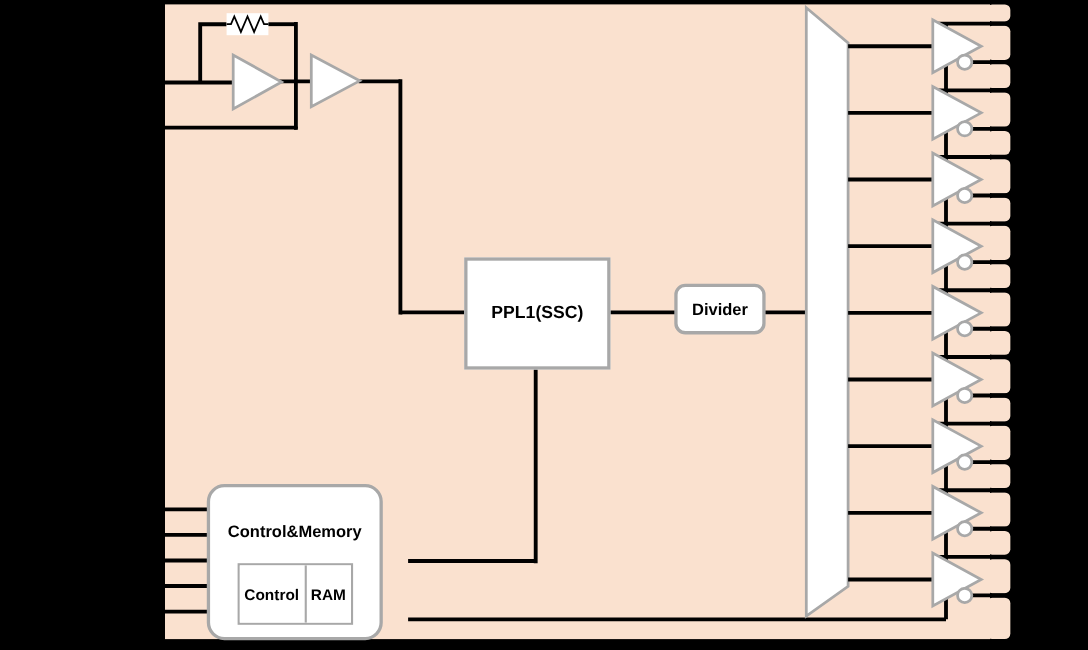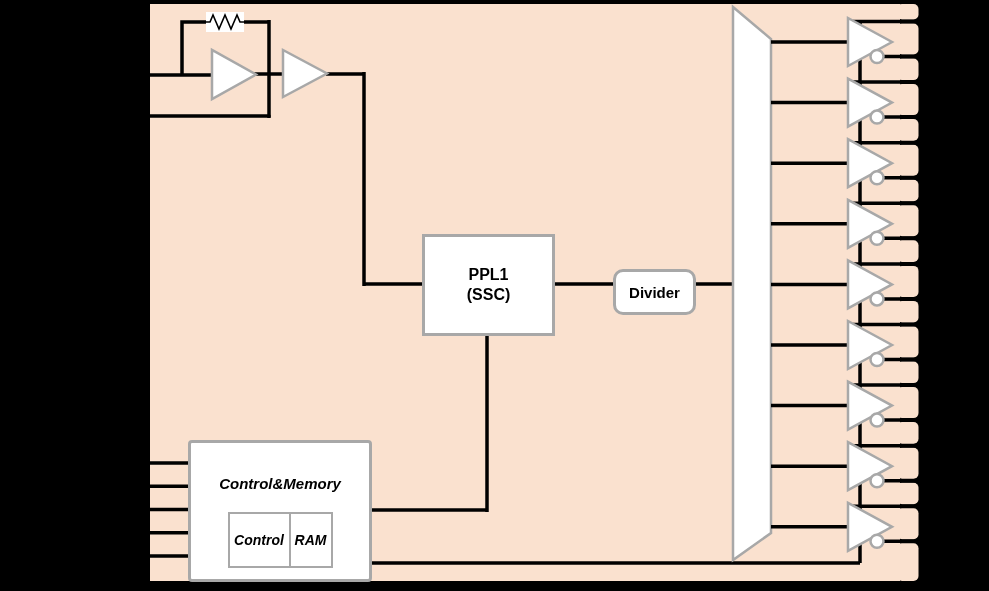--- a/index.html
+++ b/index.html
@@ -1,25 +1,25 @@
 <!DOCTYPE html>
 <html><head>
 <meta charset="utf-8">
 <style>
   html,body{margin:0;padding:0;background:#000;}
   #stage{position:relative;width:989px;height:591px;background:#000;overflow:hidden;
          font-family:"Liberation Sans",sans-serif;}
   #diagram-svg{position:absolute;left:0;top:0;}
   .blk{position:absolute;background:#fff;border:3px solid #a8a8a8;box-sizing:border-box;
        color:#000;font-weight:bold;display:flex;align-items:center;justify-content:center;}
-  #pll-block{left:422px;top:234px;width:133px;height:102px;flex-direction:column;
+  #pll-block{left:422px;top:234px;width:133px;height:102px;flex-direction:row;
              font-size:16px;line-height:20px;}
-  #divider-block{left:613px;top:269px;width:83px;height:46px;border-radius:10px;font-size:15px;}
-  #cm-block{left:188px;top:440px;width:184px;height:142px;border-radius:4px;
-            flex-direction:column;justify-content:flex-start;font-style:italic;}
+  #divider-block{left:613px;top:258px;width:83px;height:46px;border-radius:10px;font-size:15px;}
+  #cm-block{left:188px;top:440px;width:160px;height:142px;border-radius:16px;
+            flex-direction:column;justify-content:flex-start;}
   #cm-title{margin-top:32px;font-size:15px;}
   #cm-inner{display:flex;margin-top:20px;border:2.5px solid #a8a8a8;}
   .cm-cell{display:flex;align-items:center;justify-content:center;font-size:14px;
            font-weight:bold;height:52px;background:#fff;}
   #cm-control{width:59px;border-right:2.5px solid #a8a8a8;}
   #cm-ram{width:40px;}
 </style>
 </head>
 <body>
 

